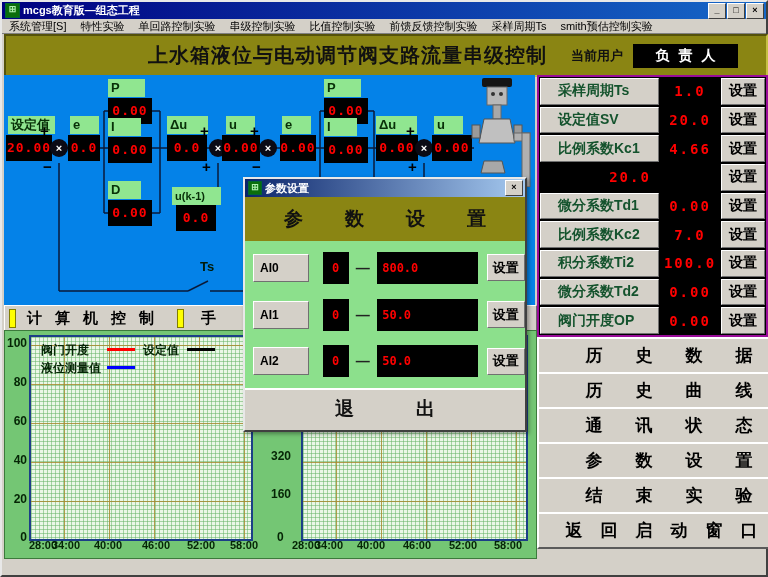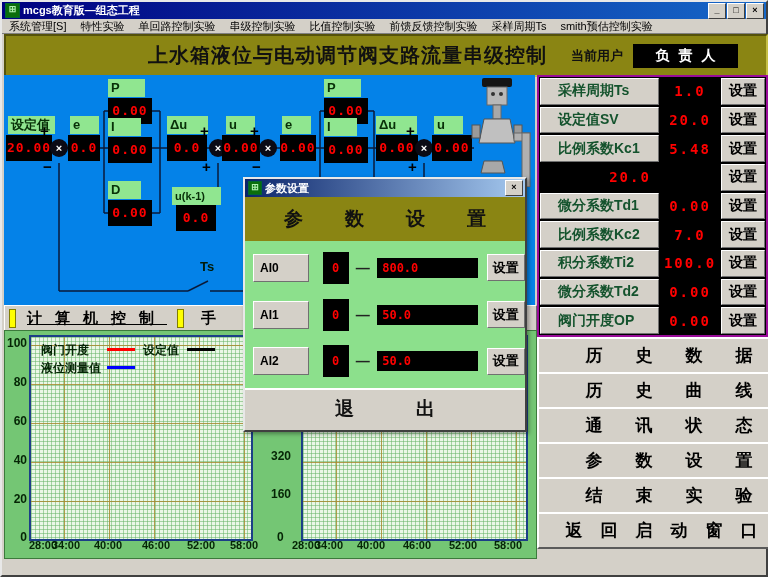--- a/index.html
+++ b/index.html
@@ -84,21 +84,21 @@
             font-size:19px;font-weight:bold;color:#111;letter-spacing:42px;padding-left:42px;white-space:nowrap;
             font-family:"Liberation Serif",serif;}
   .dlg-body{height:147px;background:#8ce08c;display:flex;flex-direction:column;justify-content:space-evenly;}
   .dlg-row{display:flex;align-items:center;height:40px;}
   .ai-box{width:50px;height:26px;margin-left:8px;background:#d4d0c8;border:1px solid;
           border-color:#fff #707070 #707070 #fff;display:flex;align-items:center;padding-left:6px;
           font-size:12px;font-weight:bold;color:#000;}
   .lo-box{width:27px;height:32px;margin-left:14px;background:#000;color:#f00;font-size:12px;font-weight:bold;
           display:flex;align-items:center;justify-content:center;font-family:"DejaVu Sans Mono",monospace;}
   .dash{width:30px;text-align:center;font-size:14px;font-weight:bold;color:#222;}
-  .hi-box{width:100px;height:20px;background:#000;color:#f00;font-size:12px;font-weight:bold;
+  .hi-box{width:100px;height:32px;background:#000;color:#f00;font-size:12px;font-weight:bold;
           display:flex;align-items:center;padding-left:5px;font-family:"DejaVu Sans Mono",monospace;}
   .dlg-set{width:38px;height:25px;margin-left:9px;background:#d4d0c8;border:1px solid;
            border-color:#fff #707070 #707070 #fff;display:flex;align-items:center;justify-content:center;
            font-size:13px;font-weight:bold;color:#000;cursor:default;}
   .dlg-foot{height:38px;background:#d4d0c8;border-top:2px solid;border-color:#fff;display:flex;align-items:center;
             justify-content:center;font-size:19px;font-weight:bold;color:#111;letter-spacing:62px;padding-left:62px;
             white-space:nowrap;font-family:"Liberation Serif",serif;}
   .wirelayer{position:absolute;left:0;top:0;}
 </style>
 </head>
@@ -213,21 +213,21 @@
     <rect x="44" y="56" width="16" height="8" fill="#b0b0b0" stroke="#666"></rect>
     <rect x="52" y="56" width="8" height="54" fill="#b0b0b0" stroke="#666"></rect>
     <polygon points="14,84 32,84 35,96 11,96" fill="#a8a8a8" stroke="#555"></polygon>
   </svg>
 
   <div class="ts-lab" style="left:196px;top:184px;">Ts</div>
 </div>
 
 <div class="abs ctrlbar">
   <div class="ymark" style="left:4px;"></div>
-  <div class="ctrl-lab" style="left:22px;letter-spacing:13px;text-decoration:underline;">计算机控制</div>
+  <div class="ctrl-lab" style="left:22px;letter-spacing:13px;">计算机控制</div>
   <div class="ymark" style="left:172px;"></div>
   <div class="ctrl-lab" style="left:196px;letter-spacing:14px;">手 动</div>
 </div>
 
 <div class="abs chartpanel">
 
   <div class="plot" style="left:24px;top:4px;width:220px;height:202px;">
     <span class="leg-lab" style="left:10px;top:5px;">阀门开度</span>
     <div class="leg-line" style="left:76px;top:11px;background:#ff0000;"></div>
     <span class="leg-lab" style="left:112px;top:5px;">设定值</span>
@@ -270,21 +270,21 @@
     <div class="pcell-v">1.0</div>
     <div class="pcell-b">设置</div>
   </div>
   <div class="prow">
     <div class="pcell-l">设定值SV</div>
     <div class="pcell-v">20.0</div>
     <div class="pcell-b">设置</div>
   </div>
   <div class="prow">
     <div class="pcell-l">比例系数Kc1</div>
-    <div class="pcell-v">5.48</div>
+    <div class="pcell-v">4.66</div>
     <div class="pcell-b">设置</div>
   </div>
   <div class="prow">
     <div class="pcell-v">20.0</div>
     <div class="pcell-b">设置</div>
   </div>
   <div class="prow">
     <div class="pcell-l">微分系数Td1</div>
     <div class="pcell-v">0.00</div>
     <div class="pcell-b">设置</div>

